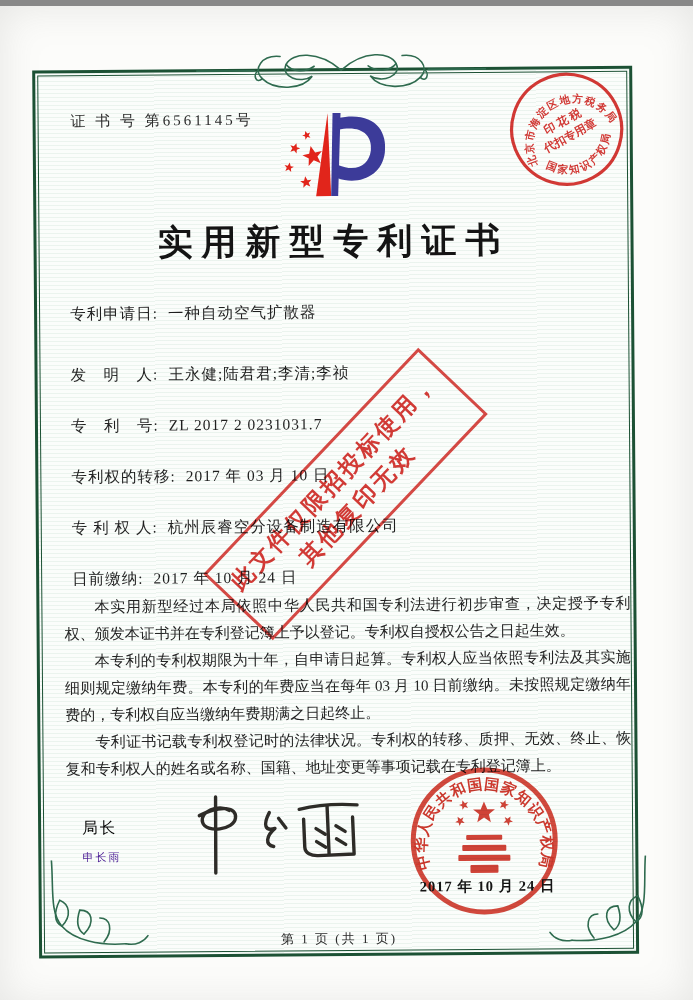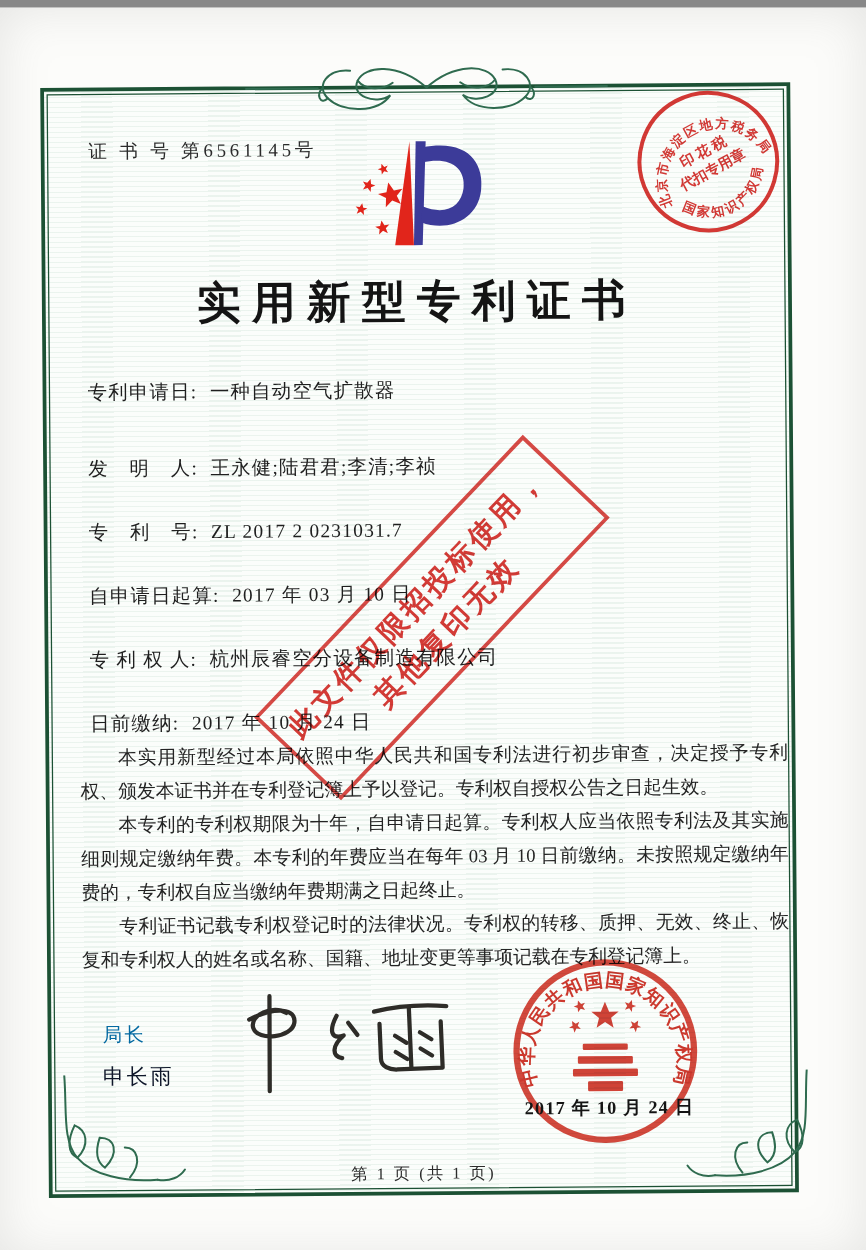--- a/index.html
+++ b/index.html
@@ -20,22 +20,22 @@
   .frame::after{content:""; position:absolute; inset:2px; border:1px solid #1c5134; pointer-events:none;}
   .abs{position:absolute;}
   .cert-no{left:74px; top:104px; font-size:15px; letter-spacing:3px; color:#2b2b2b;}
   .title{left:36px; top:212px; width:600px; text-align:center; font-size:35px; font-weight:bold;
          letter-spacing:9px; color:#141414;}
   .field-row{position:absolute; left:72px; font-size:15.5px; color:#1f1f1f; letter-spacing:1px; white-space:nowrap;}
   .field-row .lbl{margin-right:10px;}
   .body-text{left:64px; top:586px; width:566px; font-size:15px; line-height:27px; color:#242424;
              text-align:justify;}
   .body-text p{margin:0; text-indent:2em;}
-  .director{left:80px; top:810px; font-size:15.5px; color:#0369a1; letter-spacing:2px;}
-  .director-name{left:80px; top:842px; font-size:17px; color:#0f172a; letter-spacing:2px;}
+  .director{left:80px; top:810px; font-size:15.5px; color:#000000; letter-spacing:2px;}
+  .director-name{left:80px; top:842px; font-size:11px; color:#4c1d95; letter-spacing:2px;}
   .sig{left:168px; top:782px;}
   .footer{left:36px; top:924px; width:600px; text-align:center; font-size:13px; letter-spacing:2px; color:#2b2b2b;}
   .anti-copy{
     left:190px; top:440px; width:312px; height:96px;
     transform:rotate(-46deg); transform-origin:50% 50%;
     border:3px solid rgba(213,42,38,.85); box-sizing:border-box;
     display:flex; flex-direction:column; align-items:center; justify-content:center;
     color:rgba(213,42,38,.92); font-weight:bold; font-size:23px; letter-spacing:3px;
     line-height:1.45; mix-blend-mode:multiply; z-index:5; white-space:nowrap;
   }
@@ -131,21 +131,21 @@
     <div class="field-row" style="top:296px">
       <span class="lbl">专利申请日:</span><span>一种自动空气扩散器</span>
     </div>
     <div class="field-row" style="top:357px">
       <span class="lbl">发　明　人:</span><span>王永健;陆君君;李清;李祯</span>
     </div>
     <div class="field-row" style="top:408px">
       <span class="lbl">专　利　号:</span><span>ZL 2017 2 0231031.7</span>
     </div>
     <div class="field-row" style="top:459px">
-      <span class="lbl">自申请日起算:</span><span>2017 年 03 月 10 日</span>
+      <span class="lbl">专利权的转移:</span><span>2017 年 03 月 10 日</span>
     </div>
     <div class="field-row" style="top:510px">
       <span class="lbl">专 利 权 人:</span><span>杭州辰睿空分设备制造有限公司</span>
     </div>
     <div class="field-row" style="top:561px">
       <span class="lbl">日前缴纳:</span><span>2017 年 10 月 24 日</span>
     </div>
 
     <div class="abs anti-copy">
       <div>此文件仅限招投标使用，</div>

